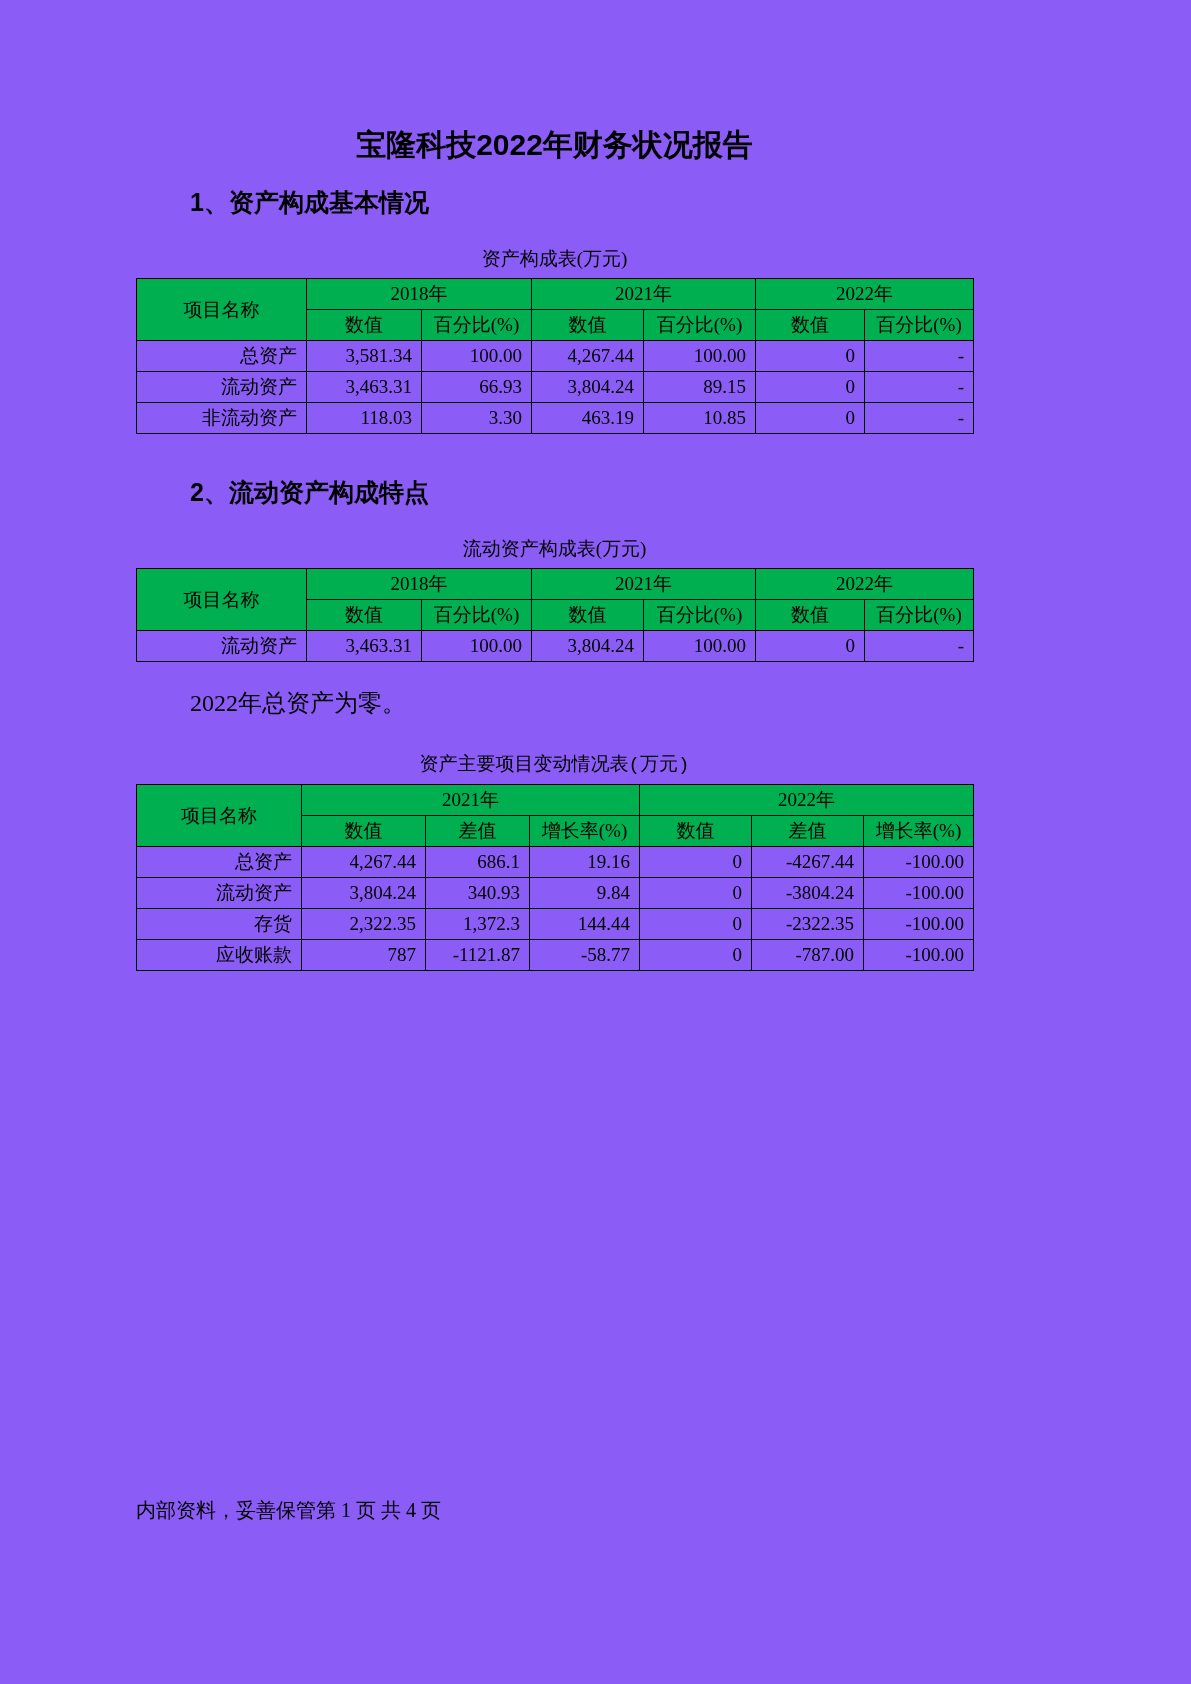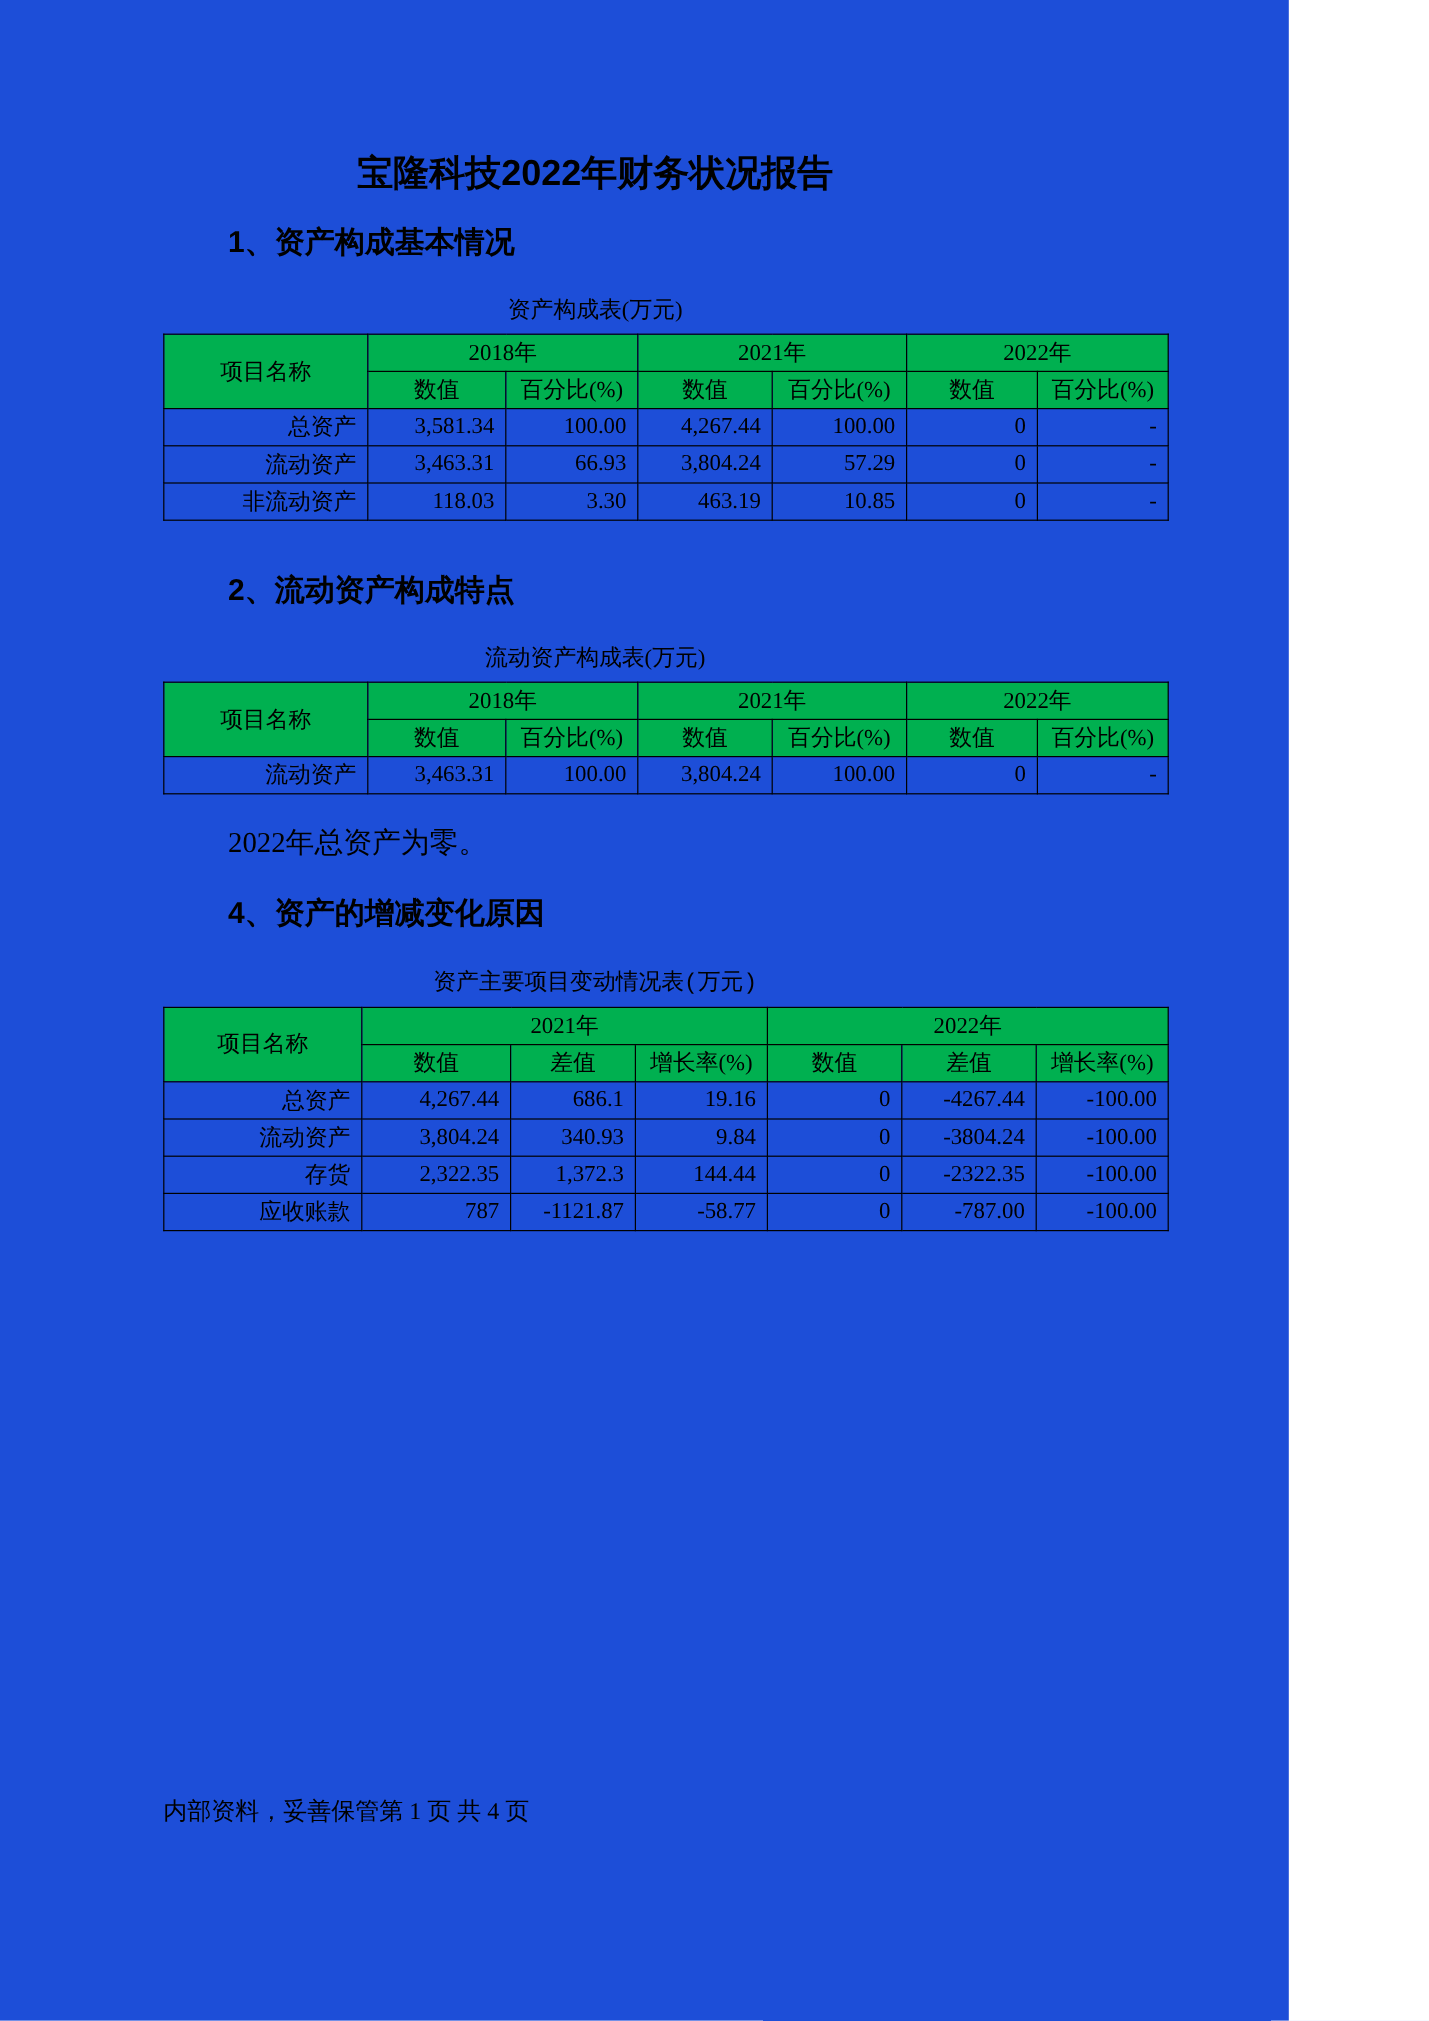--- a/index.html
+++ b/index.html
@@ -1,21 +1,21 @@
 <!DOCTYPE html>
 <html><head>
 <meta charset="utf-8">
 <style>
   * { box-sizing: border-box; }
   html, body { margin: 0; padding: 0; background: #ffffff; }
   .page {
     position: relative;
-    width: 1074px;
+    width: 1191px;
     height: 1684px;
-    background: #1d4ed8;
+    background: #8b5cf6;
     color: #000000;
     font-family: "Liberation Serif", "DejaVu Serif", serif;
     padding: 125px 218px 0 136px;
     overflow: hidden;
   }
   .doc-title {
     font-family: "Liberation Sans", "DejaVu Sans", sans-serif;
     font-size: 30px;
     font-weight: bold;
     text-align: center;
@@ -133,21 +133,21 @@
         <td class="num">4,267.44</td>
         <td class="num">100.00</td>
         <td class="num">0</td>
         <td class="num">-</td>
       </tr>
       <tr>
         <td class="name">流动资产</td>
         <td class="num">3,463.31</td>
         <td class="num">66.93</td>
         <td class="num">3,804.24</td>
-        <td class="num">57.29</td>
+        <td class="num">89.15</td>
         <td class="num">0</td>
         <td class="num">-</td>
       </tr>
       <tr>
         <td class="name">非流动资产</td>
         <td class="num">118.03</td>
         <td class="num">3.30</td>
         <td class="num">463.19</td>
         <td class="num">10.85</td>
         <td class="num">0</td>
@@ -195,21 +195,20 @@
         <td class="num">100.00</td>
         <td class="num">0</td>
         <td class="num">-</td>
       </tr>
     </tbody>
   </table>
 
 
   <p class="para-short">2022年总资产为零。</p>
 
-  <div class="h-sub">4、资产的增减变化原因</div>
 
 
   <div class="tbl-caption" style="margin-top:30px;font-family:Liberation Mono, monospace;">资产主要项目变动情况表(万元)</div>
 
   <table class="fin">
     <colgroup>
       <col style="width:165px">
         <col style="width:124px">
         <col style="width:104px">
         <col style="width:110px">

